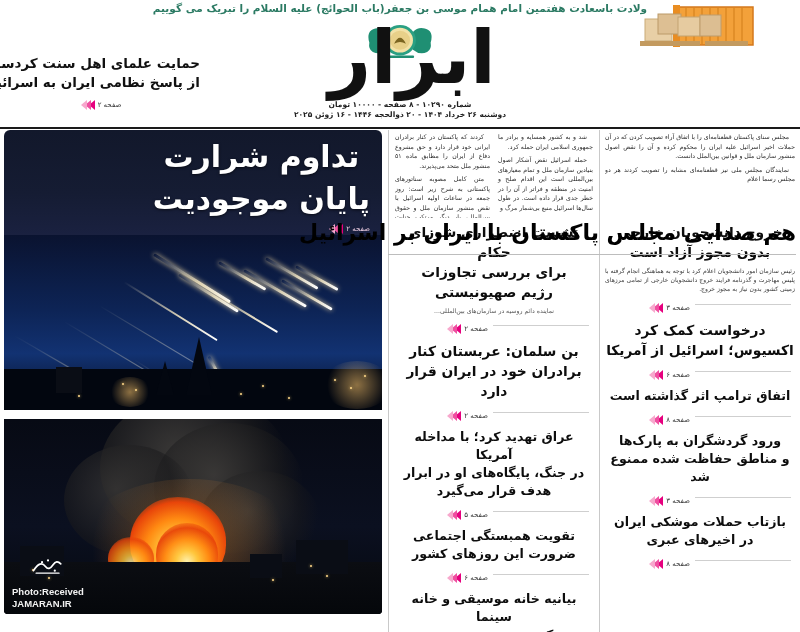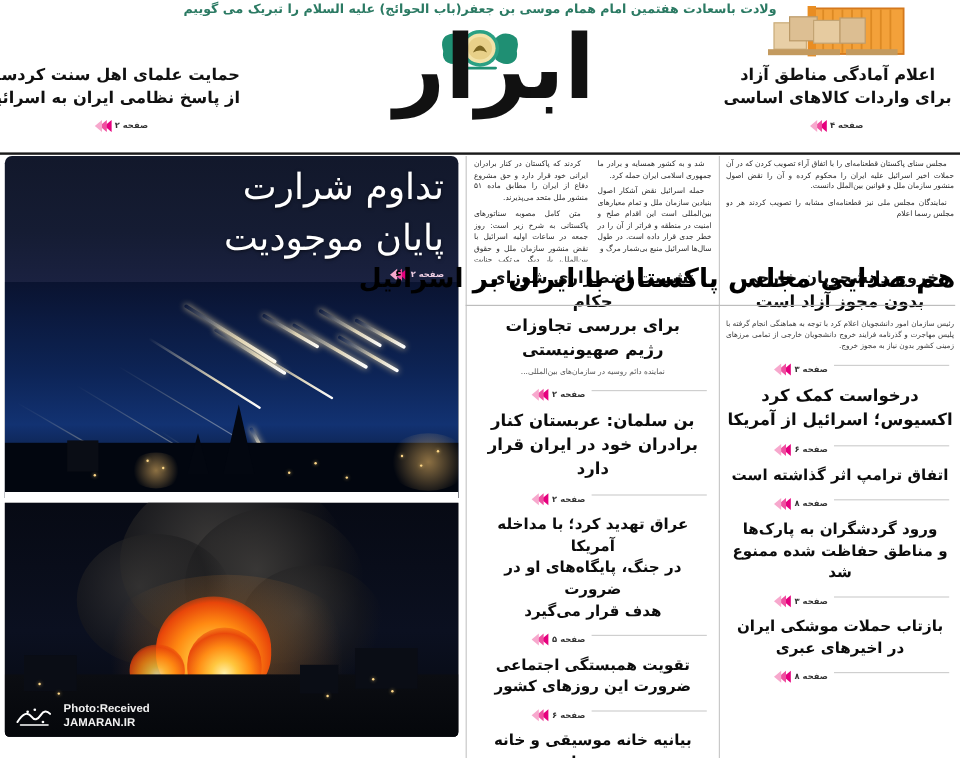--- a/index.html
+++ b/index.html
@@ -94,21 +94,21 @@
   .pagetag .chevs span {
     display: inline-block;
     width: 0; height: 0;
     border-top: 5px solid transparent;
     border-bottom: 5px solid transparent;
     border-right: 6px solid #e6007e;
     margin-left: -2px;
   }
   .pagetag .chevs span:nth-child(2) { border-right-color: #ef4fa0; }
   .pagetag .chevs span:nth-child(3) { border-right-color: #f7a8cd; }
-  .pagetag .ptxt { font-size: 7px; font-weight: bold; color: #333; }
+  .pagetag .ptxt { font-size: 7px; font-weight: normal; color: #333; }
 
   
   .container-img {
     position: absolute;
     top: 2px;
     right: 40px;
     width: 130px;
     height: 56px;
   }
 
@@ -197,24 +197,24 @@
   .hero {
     position: relative;
     height: 105px;
     background: linear-gradient(180deg,#12182b 0%, #151c33 60%, #1a2140 100%);
     border-radius: 6px 6px 0 0;
     overflow: hidden;
   }
   .hero-title {
     position: absolute;
     top: 6px; right: 12px;
-    text-align: right;
+    text-align: center;
     color: #ffffff;
     font-size: 30px;
-    font-weight: normal;
+    font-weight: bold;
     line-height: 42px;
     text-shadow: 0 1px 3px rgba(0,0,0,.6);
     white-space: nowrap;
   }
   .hero .pagetag { position: absolute; bottom: 1px; right: 12px; }
   .hero .pagetag .ptxt { color: #f0d0e4; }
 
   .photo {
     position: relative;
     height: 180px;
@@ -287,20 +287,21 @@
   .ground {
     position: absolute; left: 0; right: 0; bottom: 0; height: 52px;
     background: linear-gradient(180deg,#0b0d12 0%, #05070b 100%);
   }
   .bldg { position: absolute; bottom: 26px; background: #0a0d15; }
   .credit {
     position: absolute;
     bottom: 4px; left: 8px;
     display: flex; align-items: center; gap: 7px;
     direction: ltr;
+    flex-direction: column;
   }
   .credit .logo { width: 34px; height: 26px; }
   .credit .ctext {
     color: #f2f2f2;
     font-size: 9.5px;
     line-height: 12px;
     font-family: "Liberation Sans", sans-serif;
     font-weight: bold;
   }
   .photo-strip {
@@ -323,20 +324,22 @@
       <ellipse cx="60" cy="36" rx="27" ry="26" fill="#2aa083"></ellipse>
       <ellipse cx="60" cy="36" rx="22" ry="21" fill="#f2e2a8"></ellipse>
       <ellipse cx="60" cy="36" rx="17" ry="16" fill="#e8d089"></ellipse>
       <path d="M50 42 Q60 22 70 42 Q60 36 50 42Z" fill="#7a6420"></path>
       <rect x="36" y="62" width="48" height="4" rx="2" fill="#1f8f73"></rect>
     </svg>
 
     <div class="paper-title">ابرار</div>
 
     <div class="issue-line">
+      <div>شماره ۱۰۲۹۰ - ۸ صفحه - ۱۰۰۰۰ تومان</div>
+      <div>دوشنبه ۲۶ خرداد ۱۴۰۴ - ۲۰ ذوالحجه ۱۴۴۶ - ۱۶ ژوئن ۲۰۲۵</div>
     </div>
 
     <svg class="container-img" viewBox="0 0 260 112">
       <rect x="96" y="10" width="150" height="76" fill="#f3a13a"></rect>
       <rect x="96" y="10" width="150" height="76" fill="none" stroke="#d4781c" stroke-width="3"></rect>
       <g stroke="#dd8a24" stroke-width="3">
         <line x1="112" y1="12" x2="112" y2="84"></line>
           <line x1="128" y1="12" x2="128" y2="84"></line>
         <line x1="144" y1="12" x2="144" y2="84"></line>
           <line x1="160" y1="12" x2="160" y2="84"></line>
@@ -347,32 +350,20 @@
       </g>
       <rect x="86" y="6" width="14" height="84" fill="#e98d22"></rect>
       <rect x="30" y="34" width="54" height="44" fill="#e8cfa6" stroke="#c9ab78" stroke-width="2"></rect>
       <rect x="56" y="24" width="46" height="40" fill="#ddbf93" stroke="#bb9a68" stroke-width="2"></rect>
       <rect x="96" y="30" width="44" height="38" fill="#e6cba0" stroke="#c3a473" stroke-width="2"></rect>
       <rect x="140" y="26" width="42" height="42" fill="#dcbe92" stroke="#bd9c6c" stroke-width="2"></rect>
       <rect x="20" y="78" width="120" height="10" fill="#c39a5f"></rect>
       <rect x="150" y="78" width="86" height="10" fill="#c39a5f"></rect>
     </svg>
 
-    <div class="head-teaser right">
-      <div class="ht-line">اعلام آمادگی مناطق آزاد</div>
-      <div class="ht-line">برای واردات کالاهای اساسی</div>
-      <div class="pagetag">
-        <span class="ptxt">صفحه ۴</span>
-        <span class="chevs">
-          <span></span>
-            <span></span>
-            <span></span>
-        </span>
-      </div>
-    </div>
 
     <div class="head-teaser left">
       <div class="ht-line">حمایت علمای اهل سنت کردستان</div>
       <div class="ht-line">از پاسخ نظامی ایران به اسرائیل</div>
       <div class="pagetag">
         <span class="ptxt">صفحه ۲</span>
         <span class="chevs">
           <span></span>
             <span></span>
             <span></span>
@@ -517,21 +508,21 @@
                 <span></span>
                 <span></span>
                 <span></span>
               </span>
           </span>
         </div>
       </div>
 
       <div class="story">
         <div class="hl sm">عراق تهدید کرد؛ با مداخله آمریکا</div>
-        <div class="hl sm">در جنگ، پایگاه‌های او در ضرورت</div>
+        <div class="hl sm">در جنگ، پایگاه‌های او در ابرار</div>
         <div class="hl sm">هدف قرار می‌گیرد</div>
         <div class="tagrow">
           <span class="line"></span>
           <span class="pagetag">
             <span class="ptxt">صفحه ۵</span>
             <span class="chevs">
                 <span></span>
                 <span></span>
                 <span></span>
               </span>

